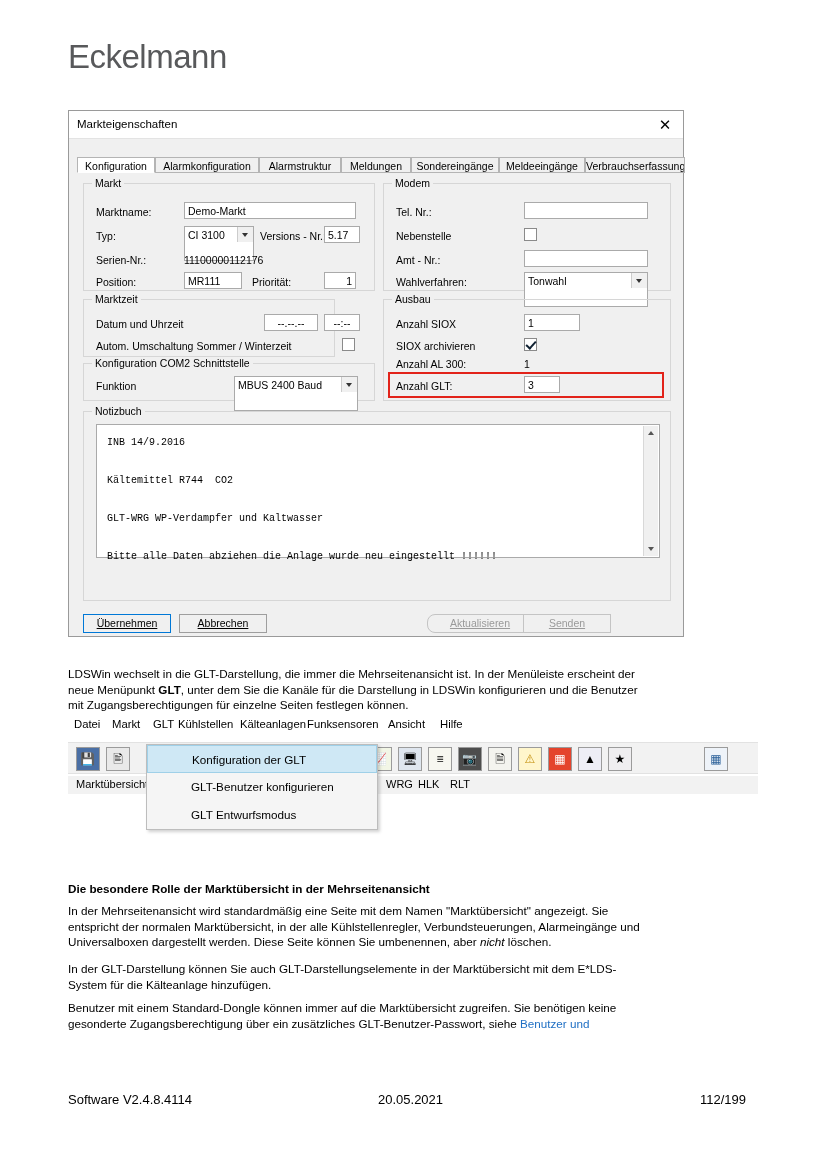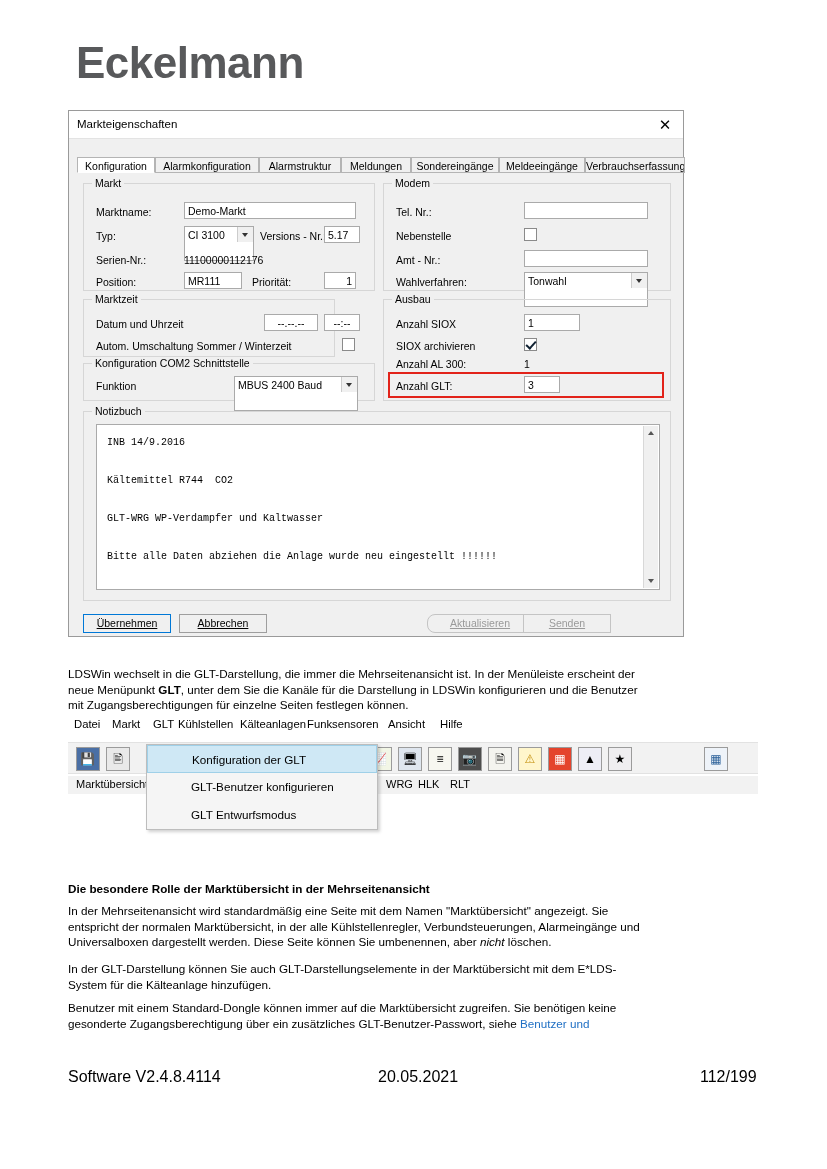--- a/index.html
+++ b/index.html
@@ -9,23 +9,22 @@
     font-family:"Liberation Sans", sans-serif;
     font-size:11.5px;
     color:#000;
     position:relative;
     overflow:hidden;
   }
   .page{position:absolute;left:0;top:0;width:827px;height:1169px;}
 
   .brand{
     position:absolute;left:68px;top:38px;
-    font-size:44px;font-weight:bold;color:#58595b;
+    font-size:33px;font-weight:normal;color:#58595b;
     letter-spacing:-0.5px;
-    margin-left:8px;
   }
 
   
   .dialog{
     position:absolute;left:68px;top:110px;width:616px;height:527px;
     background:#f0f0f0;border:1px solid #9a9a9a;
     box-sizing:border-box;
   }
   .dlg-title{
     position:absolute;left:0;top:0;width:100%;height:28px;
@@ -121,21 +120,21 @@
   .tabs2{position:absolute;left:0;top:58px;width:690px;height:18px;background:#f2f2f2;font-size:11px;}
   .tabs2 span{position:absolute;top:2px;}
   .dropdown{
     position:absolute;left:78px;top:26px;width:232px;background:#f5f5f5;
     border:1px solid #bdbdbd;box-sizing:border-box;box-shadow:2px 2px 3px rgba(0,0,0,0.18);
   }
   .dropdown .it{position:relative;height:28px;line-height:28px;padding-left:44px;font-size:11.7px;box-sizing:border-box;}
   .dropdown .it.sel{background:#cfe8f5;border:1px solid #9fd0e8;box-sizing:border-box;}
 
   
-  .footer{position:absolute;top:1068px;font-size:16px;color:#000;}
+  .footer{position:absolute;top:1092px;font-size:13px;color:#000;}
 </style>
 </head>
 <body>
 
 <div class="page">
 
   <div class="brand">Eckelmann</div>
 
   <div class="dialog">
 
@@ -224,21 +223,21 @@
       <span class="lbl" style="left:12px;top:58px;">Anzahl AL 300:</span>
       <span class="lbl" style="left:140px;top:58px;">1</span>
 
       <span class="lbl" style="left:12px;top:80px;">Anzahl GLT:</span>
       <div class="fld" style="left:140px;top:76px;width:36px;">3</div>
       <div class="redbox" style="left:4px;top:72px;width:276px;height:26px;"></div>
     </div>
 
     <div class="group" style="left:14px;top:300px;width:588px;height:190px;">
       <span class="glabel">Notizbuch</span>
-      <div class="notebook" style="left:12px;top:12px;width:564px;height:166px;">
+      <div class="notebook" style="left:12px;top:12px;width:564px;height:134px;">
         <pre>INB 14/9.2016
 
 Kältemittel R744  CO2
 
 GLT-WRG WP-Verdampfer und Kaltwasser
 
 Bitte alle Daten abziehen die Anlage wurde neu eingestellt !!!!!!</pre>
         <div class="scroll">
           <div class="up"></div>
           <div class="dn"></div>

